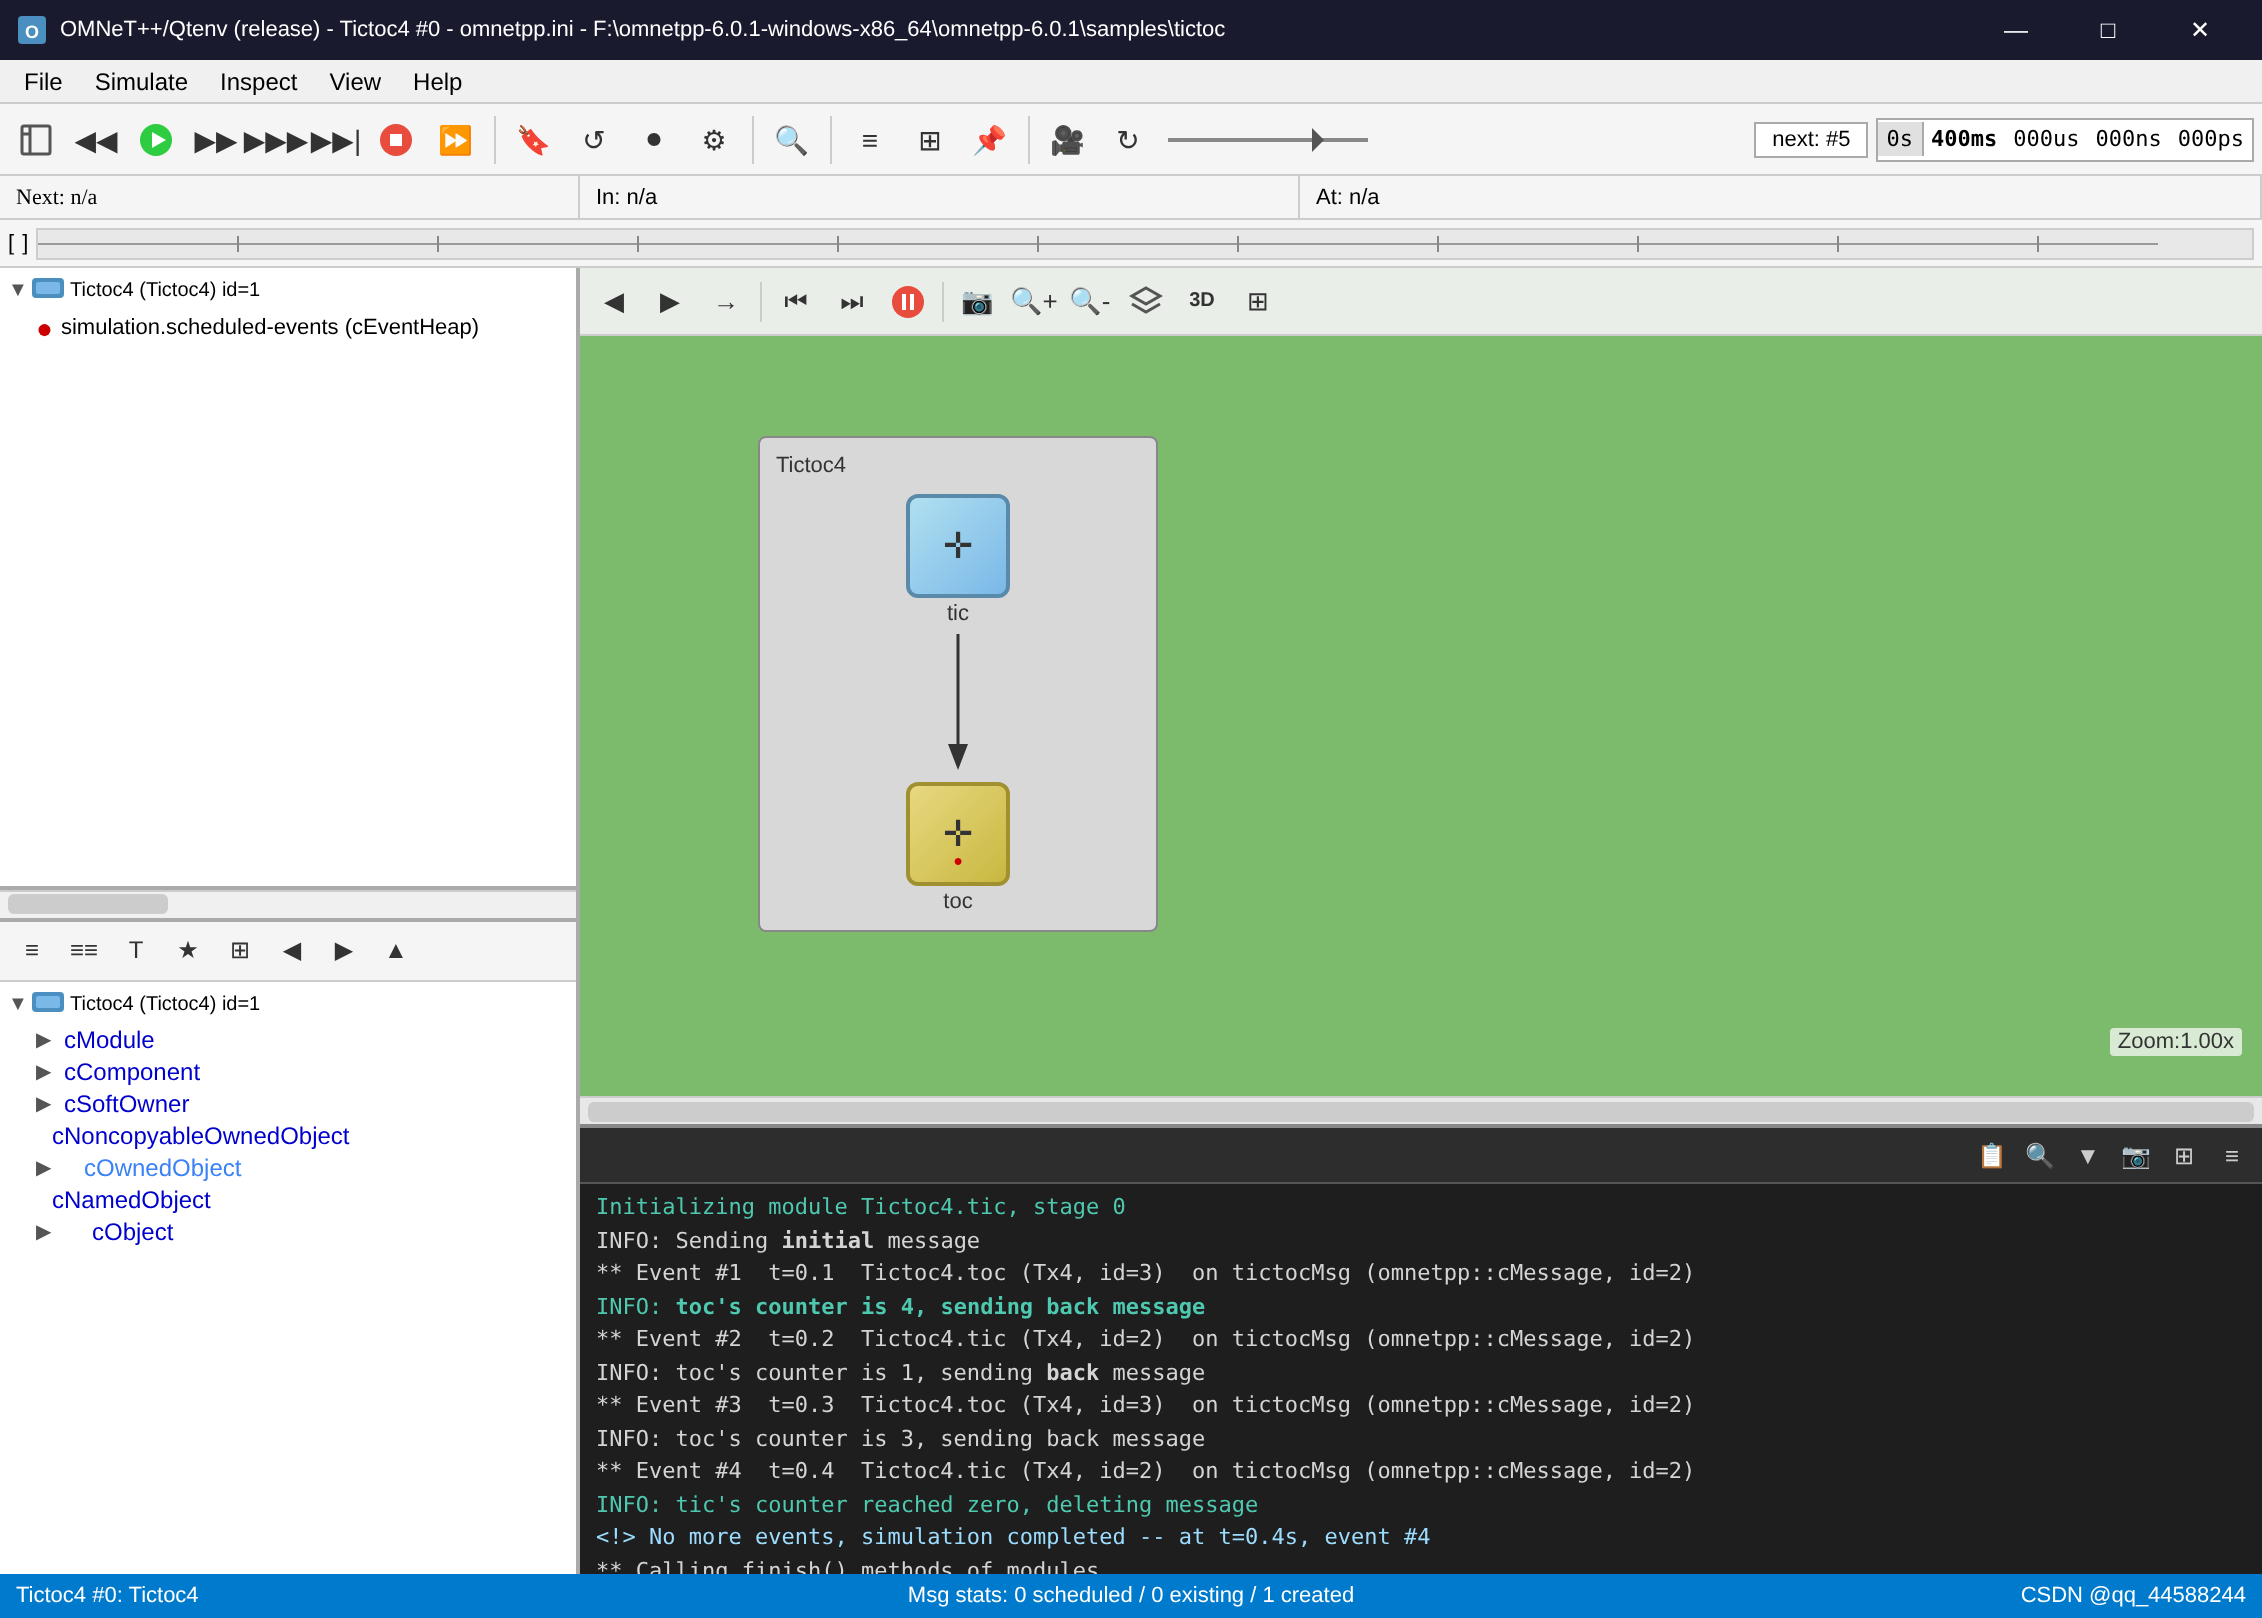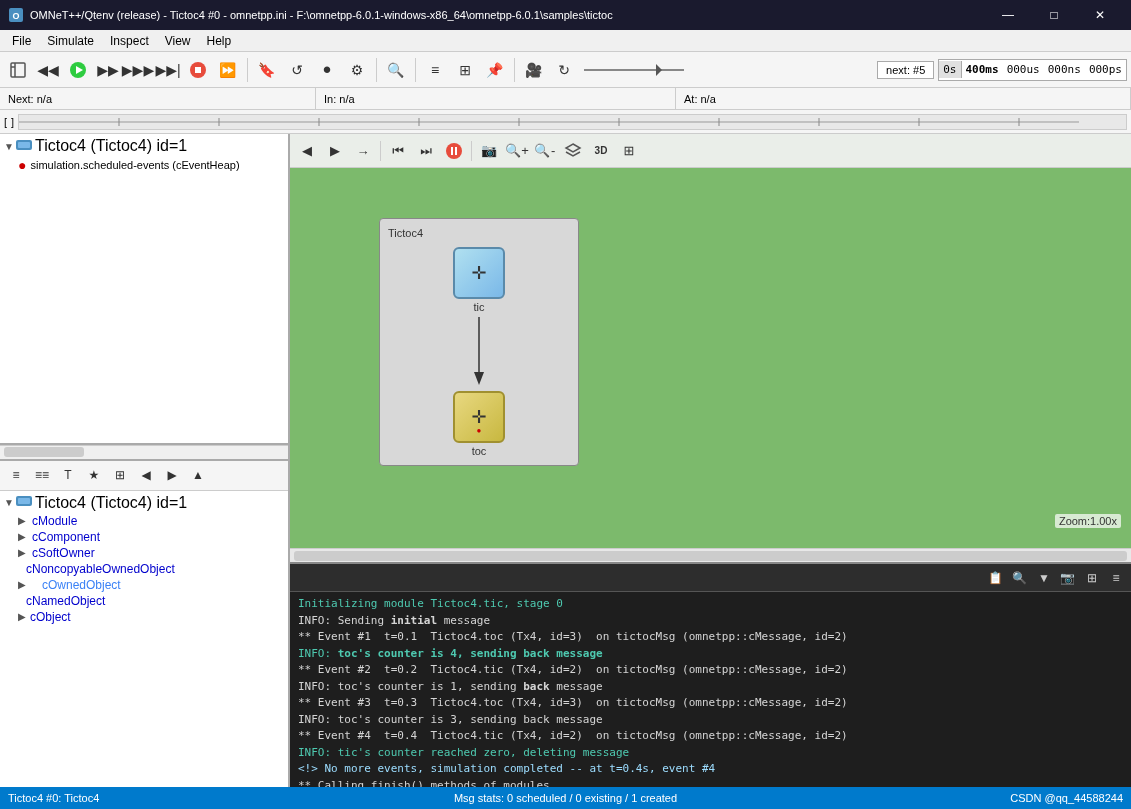--- a/index.html
+++ b/index.html
@@ -97,21 +97,21 @@
       background: #fff;
       overflow-y: auto;
       overflow-x: auto;
       border-bottom: 2px solid #aaa;
       padding: 2px;
     }
     .tree-item {
       display: flex; align-items: center; padding: 1px 2px; cursor: pointer; white-space: nowrap;
     }
     .tree-item .expand-icon { width: 12px; color: #555; font-size: 10px; }
-    .tree-item .node-label { font-size: 16px; }
+    .tree-item .node-label { font-size: 10px; }
 
     
     #left-toolbar {
       height: 30px; background: #f5f5f5; border-bottom: 1px solid #ccc;
       display: flex; align-items: center; padding: 0 4px; gap: 2px;
     }
     .lt-btn {
       width: 24px; height: 24px; display: flex; align-items: center; justify-content: center;
       cursor: pointer; background: transparent; border: 1px solid transparent; border-radius: 2px;
       font-size: 12px; color: #333;
@@ -323,21 +323,21 @@
       <span style="background:#e0e0e0;padding:2px 4px;font-size:11px;border-right:1px solid #aaa;font-family:monospace;">0s</span>
       <span style="padding:2px 4px;font-size:11px;font-family:monospace;font-weight:bold;">400ms</span>
       <span style="padding:2px 4px;font-size:11px;font-family:monospace;">000us</span>
       <span style="padding:2px 4px;font-size:11px;font-family:monospace;">000ns</span>
       <span style="padding:2px 4px;font-size:11px;font-family:monospace;">000ps</span>
     </div>
   </div>
 </div>
 
 <div id="status-bar">
-  <div class="status-seg" style="width:316px;">Next: n/a</div>
+  <div class="status-seg" style="width:290px;font-family:Liberation Serif, serif;">Next: n/a</div>
   <div class="status-seg" style="width:360px;">In: n/a</div>
   <div class="status-seg" style="flex:1;">At: n/a</div>
 </div>
 
 <div id="timeline">
   <span style="margin-right:4px;">[</span>
   <span style="margin-right:4px;">]</span>
   <div id="timeline-ruler" style="position:relative;overflow:hidden;">
     <svg width="1060" height="14" viewBox="0 0 1060 14">
       <line x1="0" y1="7" x2="1060" y2="7" stroke="#999" stroke-width="1"></line>
@@ -427,21 +427,21 @@
         </div>
         <div class="tree-item" style="padding-left:16px;">
           <span class="expand-icon">▶</span>
           <span style="color:#3b82f6;font-size:12px;margin-left:12px;">cOwnedObject</span>
         </div>
         <div class="tree-item" style="padding-left:24px;">
           <span style="color:#0000cc;font-size:12px;">cNamedObject</span>
         </div>
         <div class="tree-item" style="padding-left:16px;">
           <span class="expand-icon">▶</span>
-          <span style="color:#0000cc;font-size:12px;margin-left:0;">cObject</span>
+          <span style="color:#0000cc;font-size:12px;margin-left:16px;">cObject</span>
         </div>
       </div>
     </div>
   </div>
 
   <div id="right-panel">
 
     <div id="canvas-area" style="height: 428px;">
 
       <div id="canvas-toolbar">

